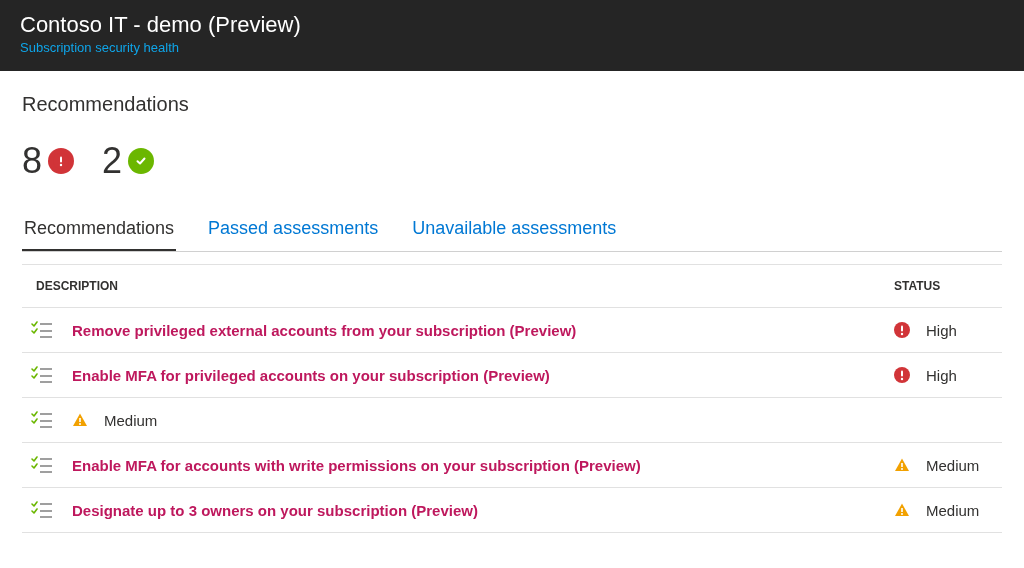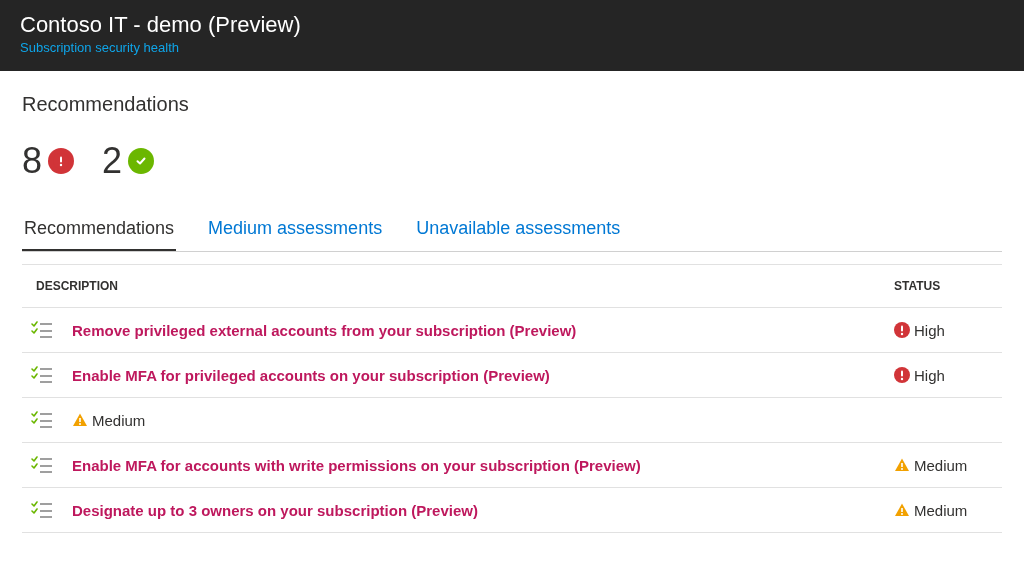--- a/index.html
+++ b/index.html
@@ -20,21 +20,21 @@
     .tab { font-size: 18px; padding: 0 2px 10px; cursor: pointer; color: #0078d4; border-bottom: 2px solid transparent; }
     .tab.active { color: #323130; border-bottom: 2px solid #323130; font-weight: 400; }
     .table { margin-top: 12px; }
     .thead, .trow { display: flex; align-items: center; border-bottom: 1px solid #e1e1e1; }
     .thead { padding: 14px 8px; font-size: 12px; font-weight: 700; text-transform: uppercase; border-top: 1px solid #e1e1e1; gap: 25px; }
     .col-desc-h { flex: 1; padding-left: 6px; }
     .col-stat-h { width: 100px; }
     .trow { padding: 12px 8px; cursor: pointer; }
     .row-icon { width: 24px; height: 20px; margin-right: 18px; flex-shrink: 0; }
     .row-desc { flex: 1; font-size: 15px; font-weight: 600; color: #be185d; }
-    .row-status { width: 100px; display: flex; align-items: center; gap: 4px; font-size: 15px; }
+    .row-status { width: 100px; display: flex; align-items: center; gap: 16px; font-size: 15px; }
     .status-icon { width: 16px; height: 16px; display: inline-flex; align-items: center; justify-content: center; }
     .status-icon.high svg { width: 16px; height: 16px; }
     .status-icon.medium svg { width: 16px; height: 16px; }
   </style>
 </head>
 <body>
 
 <div class="header">
   <h1>Contoso IT - demo (Preview)</h1>
   <div class="subtitle">Subscription security health</div>
@@ -61,21 +61,21 @@
         <svg viewBox="0 0 16 16">
             <circle cx="8" cy="8" r="8" fill="#6bb700"></circle>
             <path d="M4.5 8.2 L7 10.5 L11.5 5.5" stroke="#fff" stroke-width="2" fill="none" stroke-linecap="round" stroke-linejoin="round"></path>
           </svg>
       </span>
     </div>
   </div>
 
   <div class="tabs">
     <div class="tab active">Recommendations</div>
-    <div class="tab">Medium assessments</div>
+    <div class="tab">Passed assessments</div>
     <div class="tab">Unavailable assessments</div>
   </div>
 
   <div class="table">
     <div class="thead">
       <div class="col-desc-h">Description</div>
       <div class="col-stat-h">Status</div>
     </div>
     <div id="rows">
         <div class="trow">

